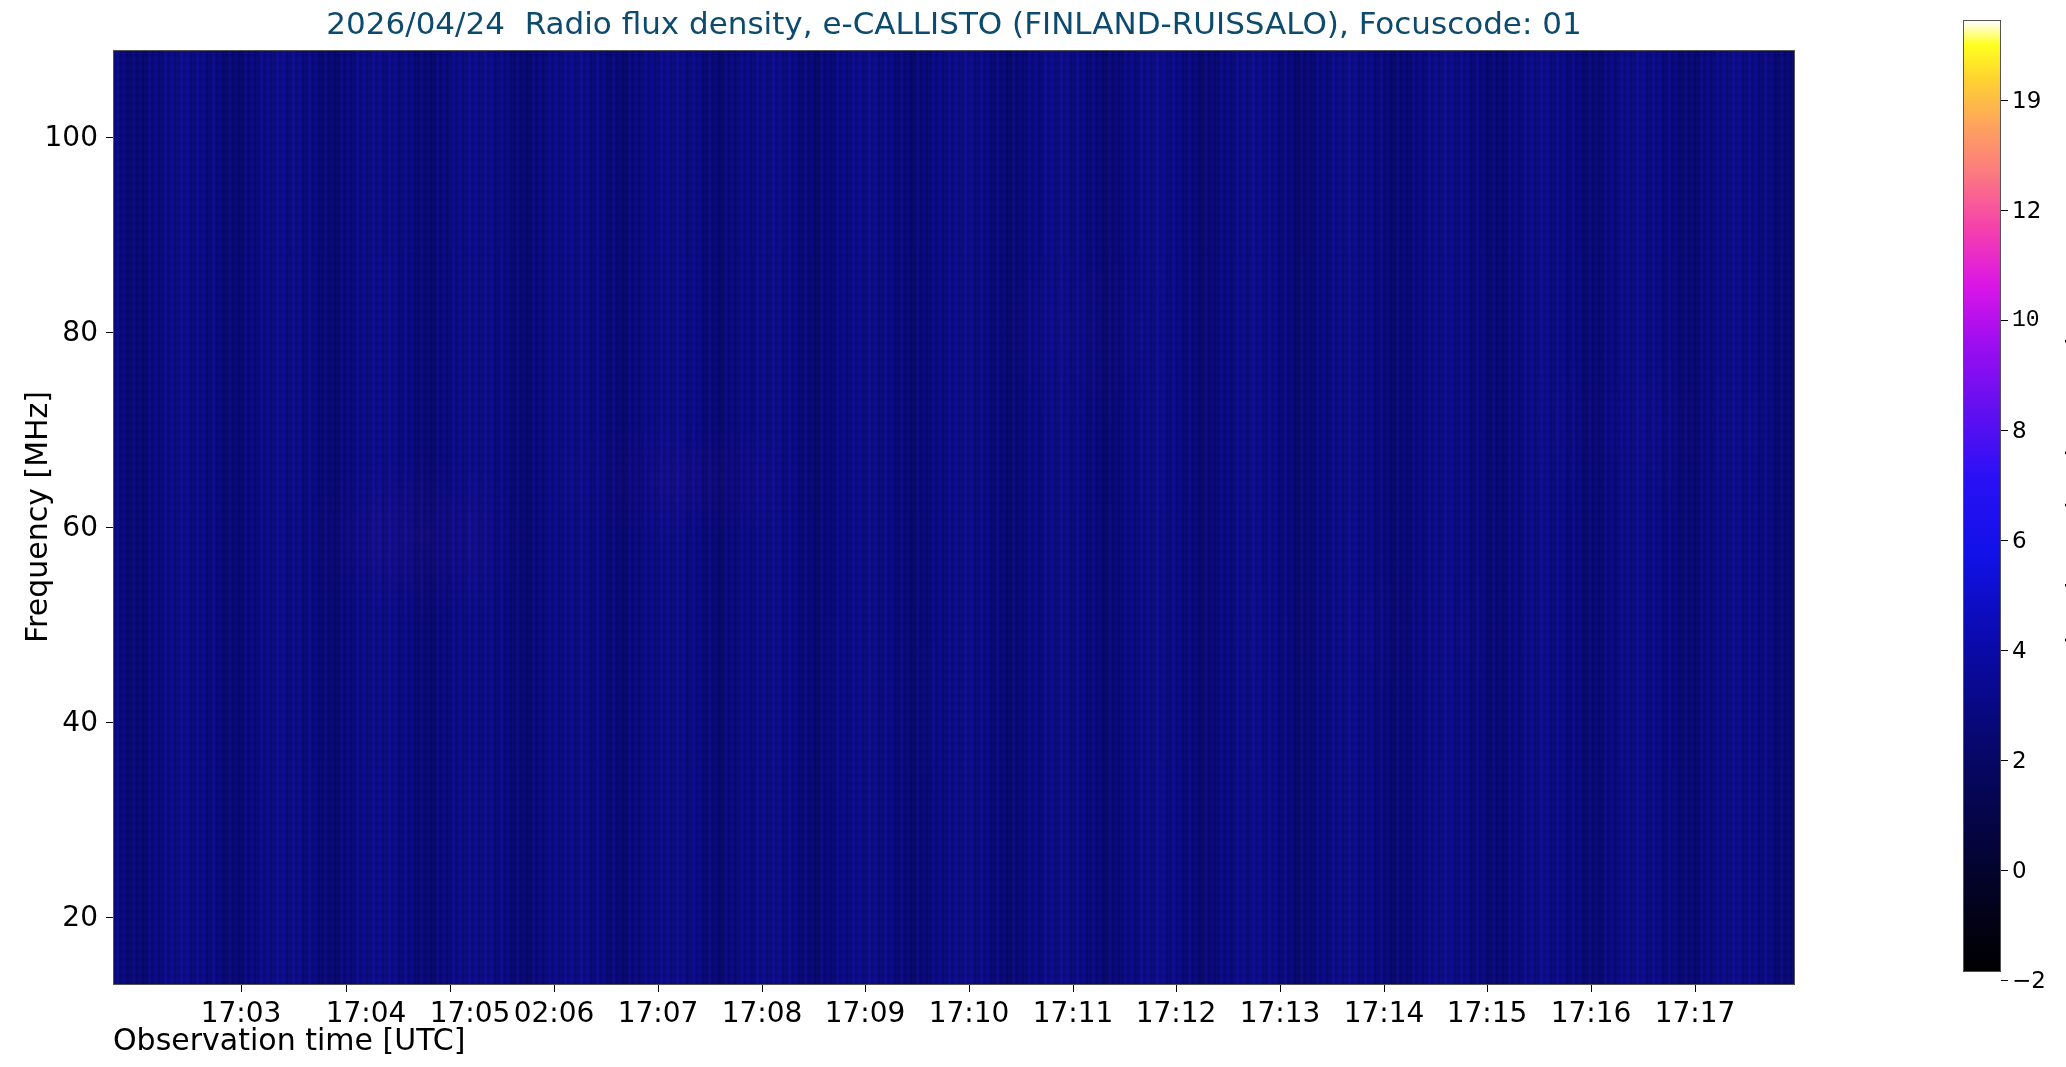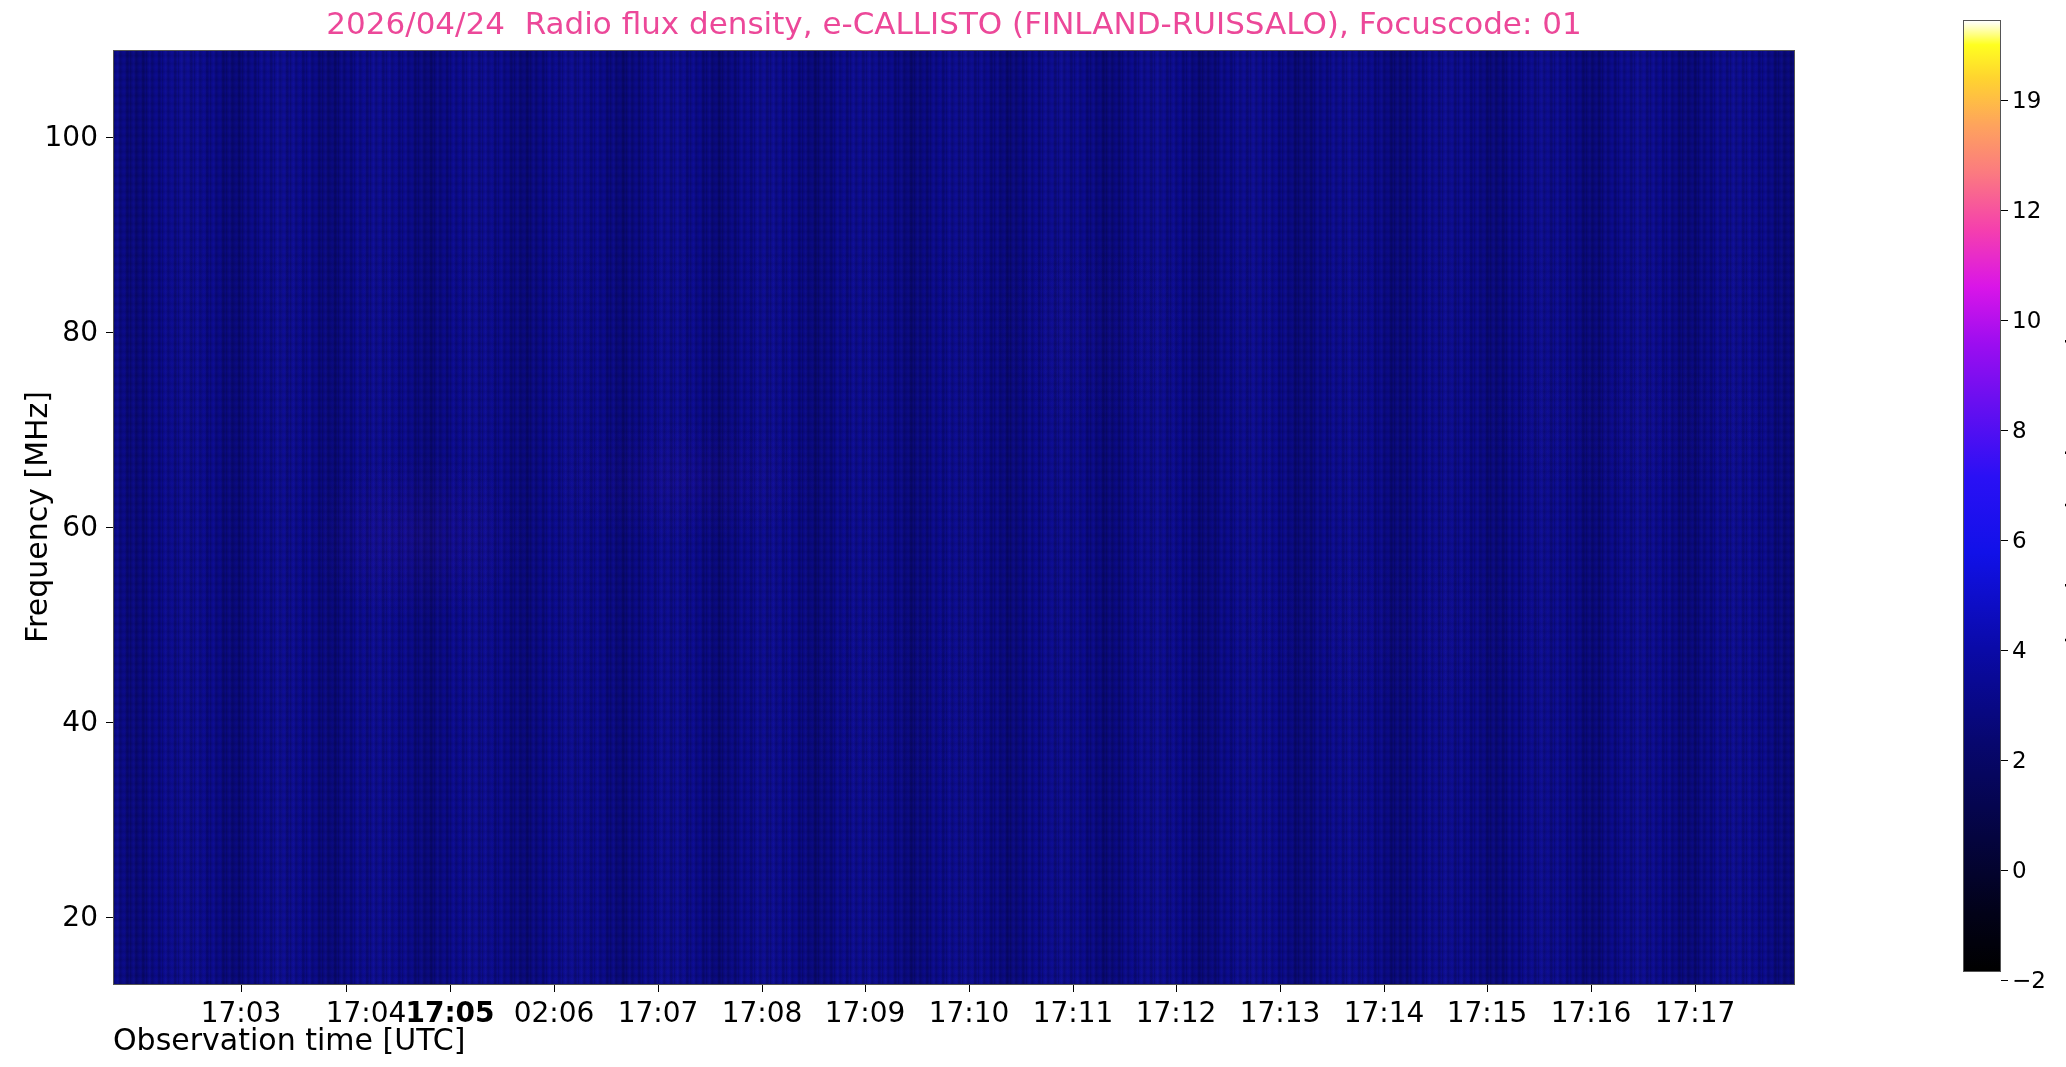--- a/index.html
+++ b/index.html
@@ -28,21 +28,21 @@
   
   #chart-title {
     position: absolute;
     left: 113px;
     top: 4px;
     width: 1682px;
     text-align: center;
     font-size: 31px;
     line-height: 38px;
     white-space: pre;
-    color: #ec4899;
+    color: #0c4a6e;
   }
 
   
   #axes {
     position: absolute;
     left: 113px;
     top: 50px;
     width: 1682px;
     height: 935px;
     border: 1px solid #555555;
@@ -222,21 +222,21 @@
       <div class="noise-horz"></div>
     </div>
   </div>
 
   <div id="x-ticks">
       <div class="tick-x" style="left: 241px;"></div>
       <div class="ticklabel-x" style="left: 241px;">17:03</div>
       <div class="tick-x" style="left: 346px;"></div>
       <div class="ticklabel-x" style="left: 366px; text-align: center;">17:04</div>
       <div class="tick-x" style="left: 450px;"></div>
-      <div class="ticklabel-x" style="left: 450px; font-weight: bold;">17:05</div>
+      <div class="ticklabel-x" style="left: 470px;">17:05</div>
       <div class="tick-x" style="left: 554px;"></div>
       <div class="ticklabel-x" style="left: 554px;">02:06</div>
       <div class="tick-x" style="left: 658px;"></div>
       <div class="ticklabel-x" style="left: 658px;">17:07</div>
       <div class="tick-x" style="left: 762px;"></div>
       <div class="ticklabel-x" style="left: 762px;">17:08</div>
       <div class="tick-x" style="left: 865px;"></div>
       <div class="ticklabel-x" style="left: 865px;">17:09</div>
       <div class="tick-x" style="left: 969px;"></div>
       <div class="ticklabel-x" style="left: 969px;">17:10</div>
@@ -274,21 +274,21 @@
 
   <div id="colorbar">
     <div id="colorbar-gradient" style="background: linear-gradient(to top, rgb(0, 0, 0) 0%, rgb(2, 2, 24) 6%, rgb(4, 4, 63) 14%, rgb(7, 7, 110) 24%, rgb(10, 10, 168) 34%, rgb(17, 17, 232) 44%, rgb(42, 16, 245) 52%, rgb(106, 15, 240) 60%, rgb(156, 13, 240) 66%, rgb(217, 21, 232) 72%, rgb(245, 63, 174) 78%, rgb(251, 122, 128) 84%, rgb(254, 163, 93) 89%, rgb(255, 212, 47) 94%, rgb(255, 255, 32) 97.5%, rgb(255, 255, 255) 100%);"></div>
   </div>
   <div id="cb-ticks">
       <div class="cb-tick" style="top: 100px;"></div>
       <div class="cb-ticklabel" style="top: 100px;">19</div>
       <div class="cb-tick" style="top: 210px;"></div>
       <div class="cb-ticklabel" style="top: 210px;">12</div>
       <div class="cb-tick" style="top: 320px;"></div>
-      <div class="cb-ticklabel" style="top: 320px;">10</div>
+      <div class="cb-ticklabel" style="top: 320px; font-family: Liberation Mono, monospace;">10</div>
       <div class="cb-tick" style="top: 430px;"></div>
       <div class="cb-ticklabel" style="top: 430px;">8</div>
       <div class="cb-tick" style="top: 540px;"></div>
       <div class="cb-ticklabel" style="top: 540px;">6</div>
       <div class="cb-tick" style="top: 650px;"></div>
       <div class="cb-ticklabel" style="top: 650px;">4</div>
       <div class="cb-tick" style="top: 760px;"></div>
       <div class="cb-ticklabel" style="top: 760px;">2</div>
       <div class="cb-tick" style="top: 870px;"></div>
       <div class="cb-ticklabel" style="top: 870px;">0</div>

